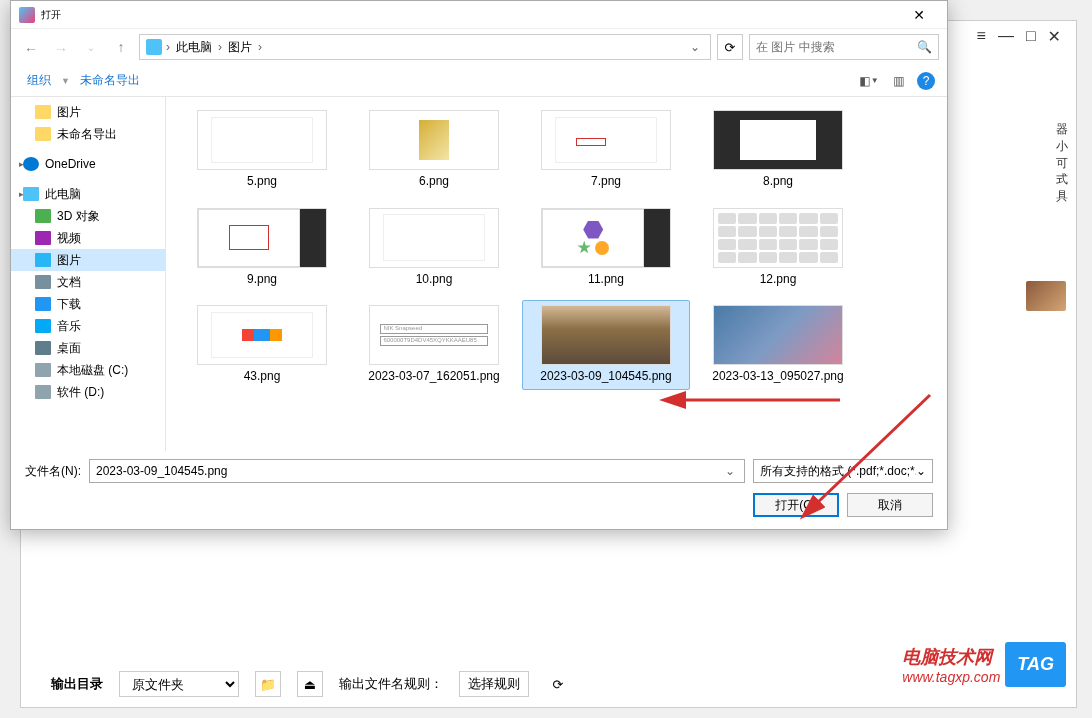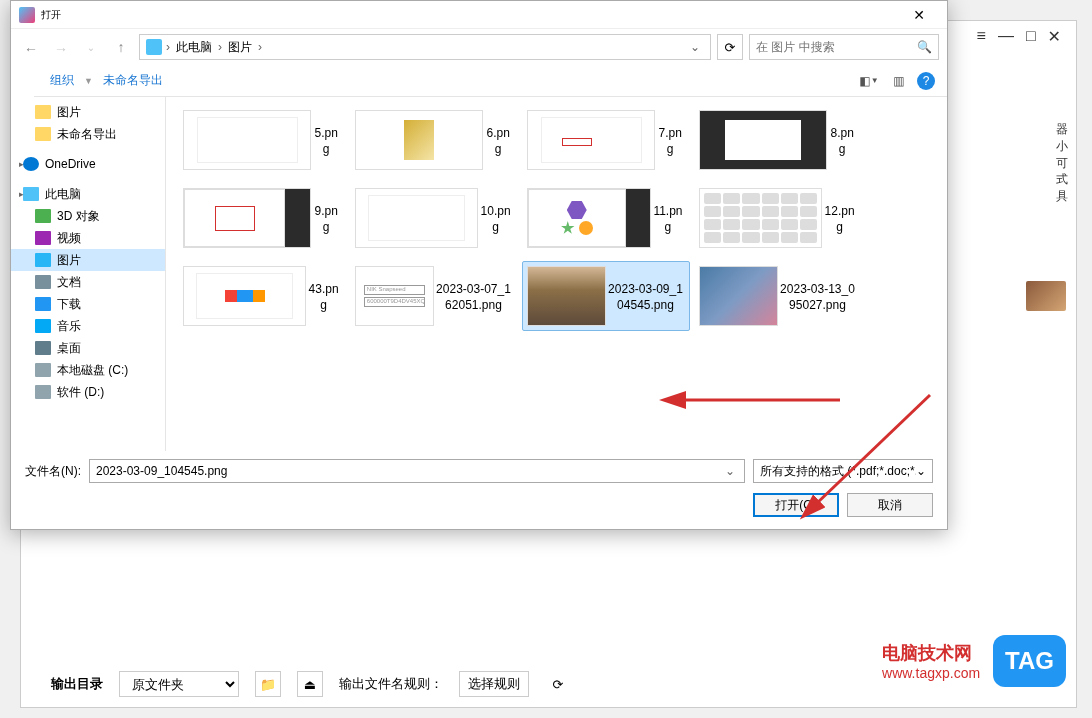--- a/index.html
+++ b/index.html
@@ -7,24 +7,24 @@
 
 
 .bg-window { position: absolute; top: 20px; left: 20px; right: 15px; bottom: 10px; background: #fff; border: 1px solid #ccc; }
 .bg-titlebar { position: absolute; top: 0; right: 0; height: 30px; display: flex; align-items: center; gap: 12px; padding: 0 15px; }
 .bg-titlebar span { font-size: 16px; color: #333; cursor: pointer; }
 .bg-right-panel { position: absolute; top: 100px; right: 0; width: 20px; font-size: 12px; color: #333; line-height: 1.4; }
 .bg-thumb { position: absolute; top: 260px; right: 10px; width: 40px; height: 30px; background: linear-gradient(135deg,#8b5a3c,#d4a574); border-radius: 2px; }
 .bg-bottom { position: absolute; bottom: 10px; left: 30px; right: 20px; display: flex; align-items: center; gap: 16px; font-size: 13px; }
 .bg-bottom select, .bg-bottom button { height: 26px; font-size: 13px; padding: 0 8px; border: 1px solid #ccc; background: #fff; }
 .bg-icon-btn { width: 26px; height: 26px; border: 1px solid #ccc; background: #fff; display: inline-flex; align-items: center; justify-content: center; }
-.bg-watermark { position: absolute; bottom: 20px; right: 10px; display: flex; align-items: center; gap: 13px; }
+.bg-watermark { position: absolute; bottom: 20px; right: 10px; display: flex; align-items: center; gap: 5px; font-style: italic; }
 .bg-watermark-text { font-size: 18px; font-weight: bold; color: #d32f2f; }
 .bg-watermark-sub { font-size: 14px; color: #d32f2f; display: block; }
-.bg-tag { background: #2196f3; color: #fff; padding: 12px 12px; font-size: 24px; font-weight: bold; border-radius: 12px; }
+.bg-tag { background: #2196f3; color: #fff; padding: 12px 12px; font-size: 18px; font-weight: bold; border-radius: 3px; }
 
 
 .dialog { position: absolute; top: 0; left: 10px; width: 938px; height: 530px; background: #fff; border: 1px solid #aaa; box-shadow: 0 4px 20px rgba(0,0,0,0.3); display: flex; flex-direction: column; }
 .dlg-title { height: 28px; display: flex; align-items: center; padding: 0 8px; border-bottom: 1px solid #eee; }
 .dlg-title-icon { width: 16px; height: 16px; background: linear-gradient(135deg,#4fc3f7,#ec407a); border-radius: 2px; margin-right: 6px; }
 .dlg-title-text { font-size: 10px; flex: 1; }
 .dlg-close { width: 40px; text-align: center; font-size: 14px; cursor: pointer; }
 
 .dlg-nav { height: 36px; display: flex; align-items: center; padding: 4px 8px; gap: 6px; }
 .nav-arrow { width: 24px; height: 24px; display: flex; align-items: center; justify-content: center; color: #888; font-size: 14px; cursor: pointer; }
@@ -32,21 +32,21 @@
 .nav-path { flex: 1; height: 26px; border: 1px solid #ccc; display: flex; align-items: center; padding: 0 6px; font-size: 12px; gap: 4px; }
 .nav-path-icon { width: 16px; height: 16px; background: #4fc3f7; border-radius: 2px; }
 .nav-crumb { padding: 0 2px; }
 .nav-sep { color: #666; }
 .nav-dropdown { width: 18px; text-align: center; color: #666; }
 .nav-refresh { width: 26px; height: 26px; border: 1px solid #ccc; display: flex; align-items: center; justify-content: center; font-size: 13px; }
 .nav-search { width: 190px; height: 26px; border: 1px solid #ccc; display: flex; align-items: center; padding: 0 6px; font-size: 12px; }
 .nav-search input { border: none; outline: none; flex: 1; font-size: 12px; color: #888; }
 .nav-search-icon { color: #666; }
 
-.dlg-toolbar { height: 32px; display: flex; align-items: center; padding: 0 12px; gap: 6px; border-bottom: 1px solid #e5e5e5; font-size: 12px; margin-left: 23px; }
+.dlg-toolbar { height: 32px; display: flex; align-items: center; padding: 0 12px; gap: 6px; border-bottom: 1px solid #e5e5e5; font-size: 12px; }
 .tb-item { color: #1976d2; cursor: pointer; padding: 0 4px; }
 .tb-sep { color: #999; font-size: 9px; }
 .tb-spacer { flex: 1; }
 .tb-icon { width: 24px; height: 24px; display: flex; align-items: center; justify-content: center; color: #555; cursor: pointer; }
 .tb-help { width: 18px; height: 18px; border-radius: 50%; background: #1e88e5; color: #fff; font-size: 12px; display: flex; align-items: center; justify-content: center; }
 
 .dlg-body { flex: 1; display: flex; overflow: hidden; }
 
 .sidebar { width: 155px; border-right: 1px solid #e5e5e5; padding: 4px 0; overflow: auto; font-size: 12px; }
 .sb-item { height: 22px; display: flex; align-items: center; padding: 0 8px 0 24px; gap: 6px; cursor: pointer; position: relative; }
@@ -62,21 +62,21 @@
 .sb-icon.pics { background: #29b6f6; }
 .sb-icon.docs { background: #78909c; }
 .sb-icon.down { background: #2196f3; }
 .sb-icon.music { background: #03a9f4; }
 .sb-icon.desk { background: #607d8b; }
 .sb-icon.disk { background: #90a4ae; }
 .sb-label { white-space: nowrap; overflow: hidden; }
 
 .file-area { flex: 1; overflow: auto; padding: 8px 12px; }
 .file-grid { display: grid; grid-template-columns: repeat(4, 168px); gap: 8px 4px; }
-.file-item { display: flex; flex-direction: row; align-items: center; padding: 4px; border: 1px solid transparent; border-radius: 2px; cursor: pointer; }
+.file-item { display: flex; flex-direction: column; align-items: center; padding: 4px; border: 1px solid transparent; border-radius: 2px; cursor: pointer; }
 .file-item.selected { background: #cde8ff; border-color: #7bb8e8; }
 .file-thumb { width: 130px; height: 60px; background: #fff; border: 1px solid #ddd; display: flex; align-items: center; justify-content: center; font-size: 8px; color: #999; position: relative; overflow: hidden; }
 .file-thumb.dark { background: #2b2b2b; }
 .file-name { font-size: 12px; text-align: center; margin-top: 4px; max-width: 150px; word-break: break-all; line-height: 1.3; }
 
 
 .th-paper { width: 80%; height: 80%; background: #fff; border: 1px solid #eee; }
 .th-gold { width: 30px; height: 40px; background: linear-gradient(135deg,#d4af37,#f4e4a6); }
 .th-editor { width: 100%; height: 100%; background: #fff; display: flex; }
 .th-ed-side { width: 20%; background: #2b2b2b; }

